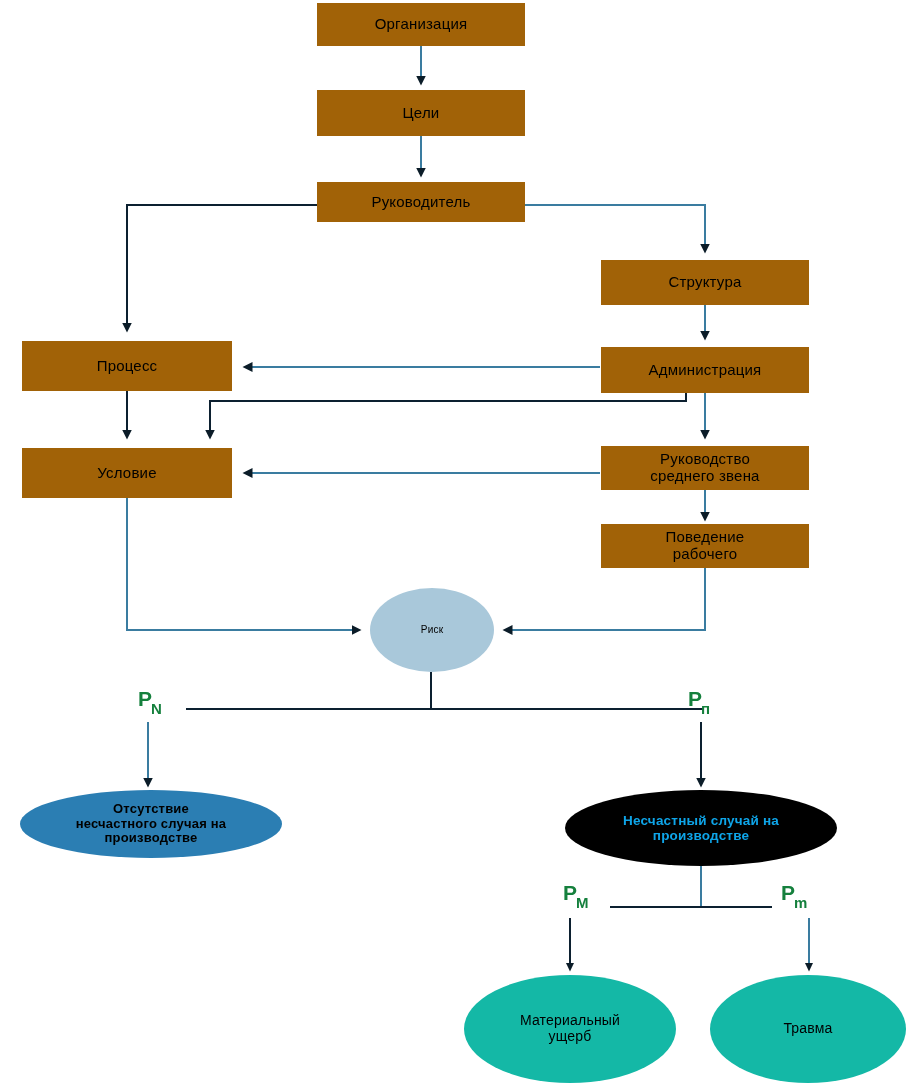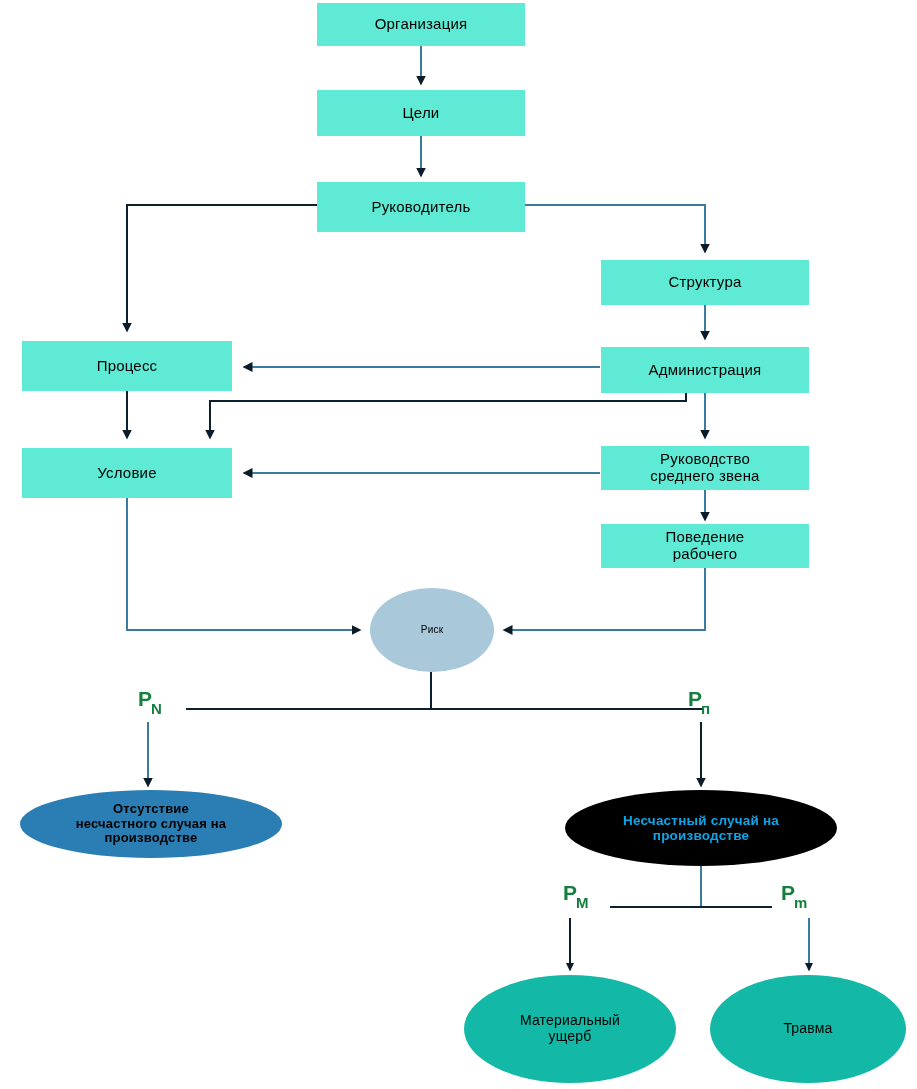--- a/index.html
+++ b/index.html
@@ -35,21 +35,21 @@
     line-height: 1.12;
     box-sizing: border-box;
     z-index: 2;
   }
   .node .lbl {
     display: block;
     white-space: pre-line;
     letter-spacing: 0.2px;
   }
   .box {
-    background: #5eead4;
+    background: #a16207;
     color: #000000;
     font-size: 15px;
   }
   .ellipse {
     border-radius: 50%;
   }
   .ell-risk {
     background: #a9c8da;
     color: #000000;
     font-size: 10px;
@@ -151,21 +151,21 @@
   </svg>
 
   <div class="node box" style="left:317px; top:3px; width:208px; height:43px;">
     <span class="lbl">Организация</span>
   </div>
 
   <div class="node box" style="left:317px; top:90px; width:208px; height:46px;">
     <span class="lbl">Цели</span>
   </div>
 
-  <div class="node box" style="left:317px; top:182px; width:208px; height:50px;">
+  <div class="node box" style="left:317px; top:182px; width:208px; height:40px;">
     <span class="lbl">Руководитель</span>
   </div>
 
   <div class="node box" style="left:601px; top:260px; width:208px; height:45px;">
     <span class="lbl">Структура</span>
   </div>
 
   <div class="node box" style="left:601px; top:347px; width:208px; height:46px;">
     <span class="lbl">Администрация</span>
   </div>

